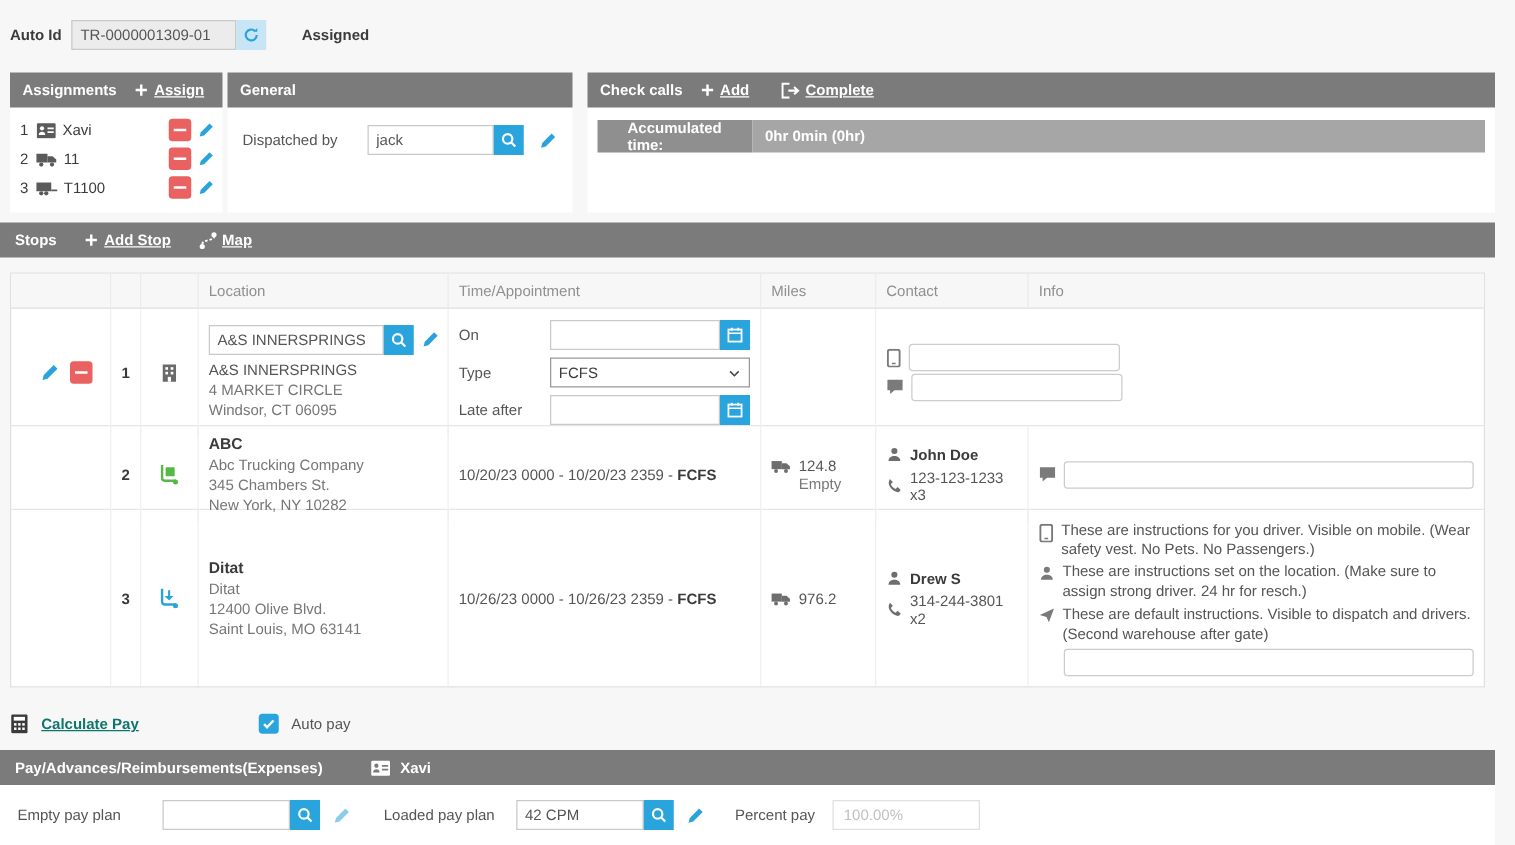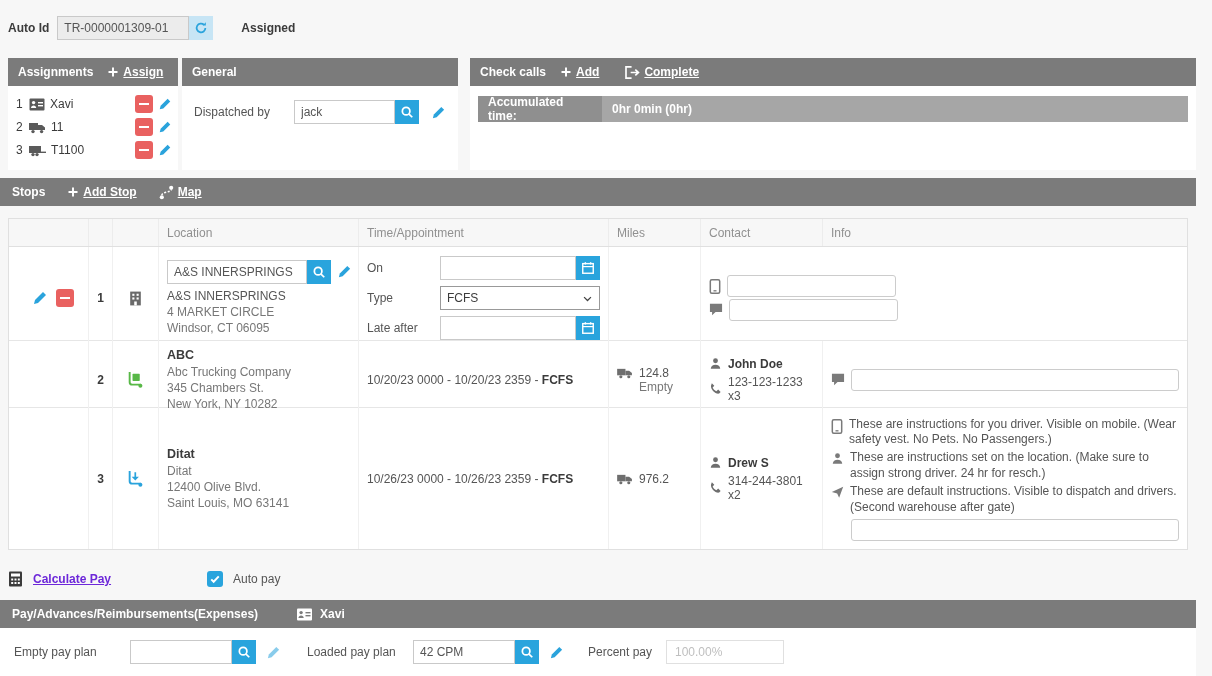--- a/index.html
+++ b/index.html
@@ -40,21 +40,21 @@
   .general { left:182px; top:58px; width:276px; height:112px; }
   .general-body { padding:14px 12px; display:flex; align-items:center; }
   .gen-lbl { width:111px; color:#555; }
   .input { height:24px; border:1px solid #c9c9c9; background:#fff; padding:0 6px; font-size:12px; color:#555; font-family:inherit; }
   .inp-group { display:flex; align-items:center; }
   .search-btn { width:24px; height:24px; background:#29a4dd; border:none; display:flex; align-items:center; justify-content:center; cursor:pointer; flex:none; }
 
   .checkcalls { left:470px; top:58px; width:726px; height:112px; }
   .cc-body { padding:10px 8px; }
   .cc-bar { display:flex; height:26px; }
-  .cc-bar-lbl { background:#8f8f8f; color:#fff; font-weight:bold; display:flex; align-items:center; padding:0 10px; width:124px; flex:none; }
+  .cc-bar-lbl { background:#8f8f8f; color:#fff; font-weight:bold; display:flex; align-items:center; padding:0 24px; width:124px; flex:none; }
   .cc-bar-val { background:#a6a6a6; color:#fff; display:flex; align-items:center; padding:0 10px; flex:1; }
 
   
   .stops-bar { position:absolute; left:0; top:178px; width:1196px; height:28px; background:#7b7b7b; color:#fff; font-weight:bold; display:flex; align-items:center; padding:0 12px; gap:22px; }
 
   
   .stops-table { position:absolute; left:8px; top:218px; width:1180px; background:#fff; border:1px solid #e0e0e0; }
   .t-header, .t-row { display:grid; grid-template-columns:80px 24px 46px 200px 250px 92px 122px 1fr; }
   .t-header { height:28px; background:#f7f7f7; color:#909090; border-bottom:1px solid #e0e0e0; }
   .t-header .c { display:flex; align-items:center; padding:0 8px; border-right:1px solid #ececec; }
@@ -85,21 +85,21 @@
   .ct-line { display:flex; align-items:center; gap:6px; margin:2px 0; color:#6e6e6e; }
   .ct-name { font-weight:bold; color:#3b3b3b; }
   .ct-phone { color:#555; }
   .info-line { display:flex; align-items:flex-start; gap:6px; margin:1px 0; color:#7a7a7a; }
   .info-input { flex:1; height:22px; border:1px solid #ccc; border-radius:3px; padding:0 6px; font-family:inherit; font-size:12px; color:#555; }
   .instr-text { color:#555; line-height:1.32; flex:1; }
   .instr-input-row { display:flex; margin-top:3px; padding-left:20px; }
 
   
   .pay-toolbar { position:absolute; left:8px; top:566px; height:26px; display:flex; align-items:center; gap:10px; color:#3b3b3b; }
-  .calc-link { font-weight:bold; text-decoration:underline; color:#6d28d9; cursor:pointer; }
+  .calc-link { font-weight:bold; text-decoration:underline; color:#0f766e; cursor:pointer; }
   .checkbox { width:16px; height:16px; background:#29a4dd; border-radius:3px; display:flex; align-items:center; justify-content:center; margin-left:86px; cursor:pointer; }
   .cb-label { color:#555; }
 
   
   .pay-header { position:absolute; left:0; top:600px; width:1196px; height:28px; background:#7b7b7b; color:#fff; font-weight:bold; display:flex; align-items:center; padding:0 12px; }
   .pay-driver { display:flex; align-items:center; gap:7px; margin-left:38px; }
   .pay-body { position:absolute; left:0; top:628px; width:1196px; height:48px; background:#fff; display:flex; align-items:center; padding-left:14px; }
   .pay-lbl { color:#555; }
   .pay-input { width:102px; height:24px; }
   .pct-input { width:118px; height:24px; border:1px solid #e0e0e0; color:#bfbfbf; padding:0 8px; font-family:inherit; font-size:12px; background:#fff; }

